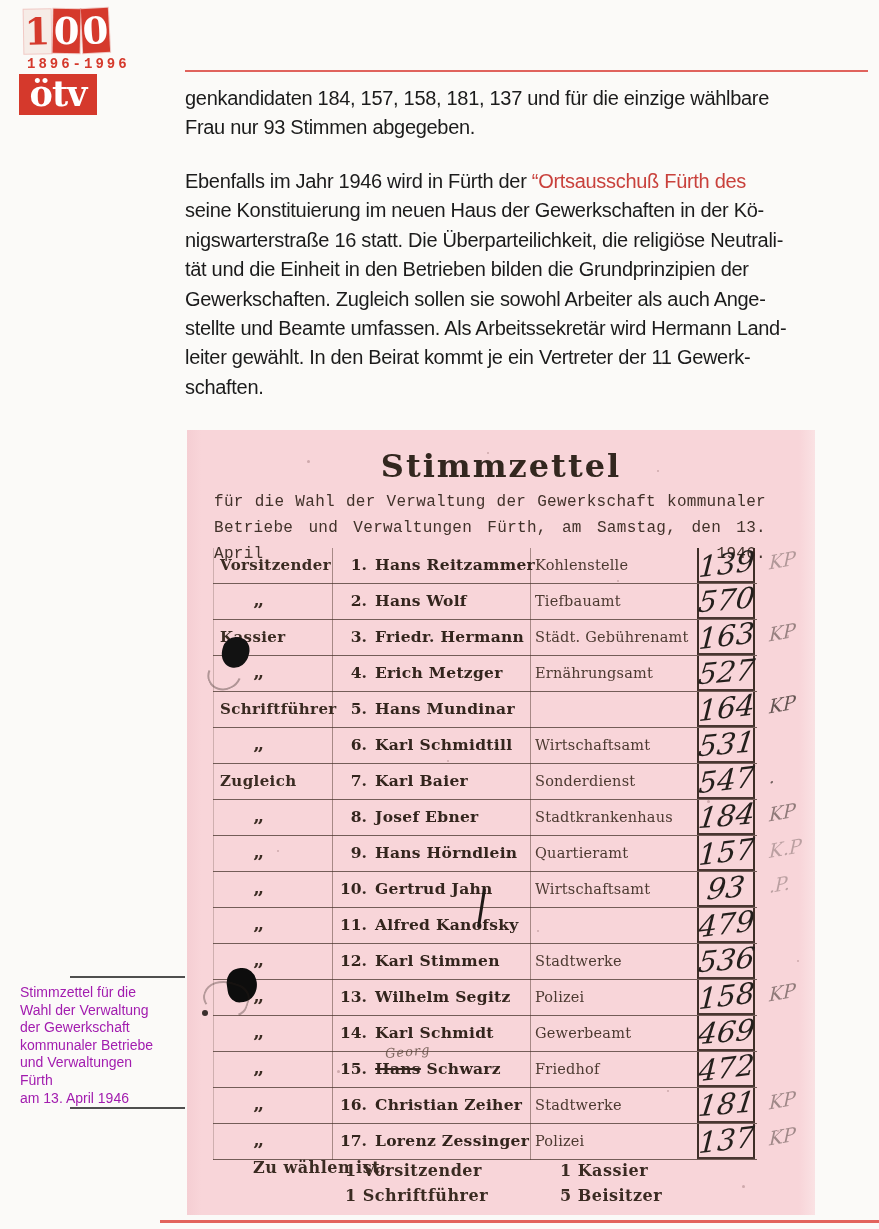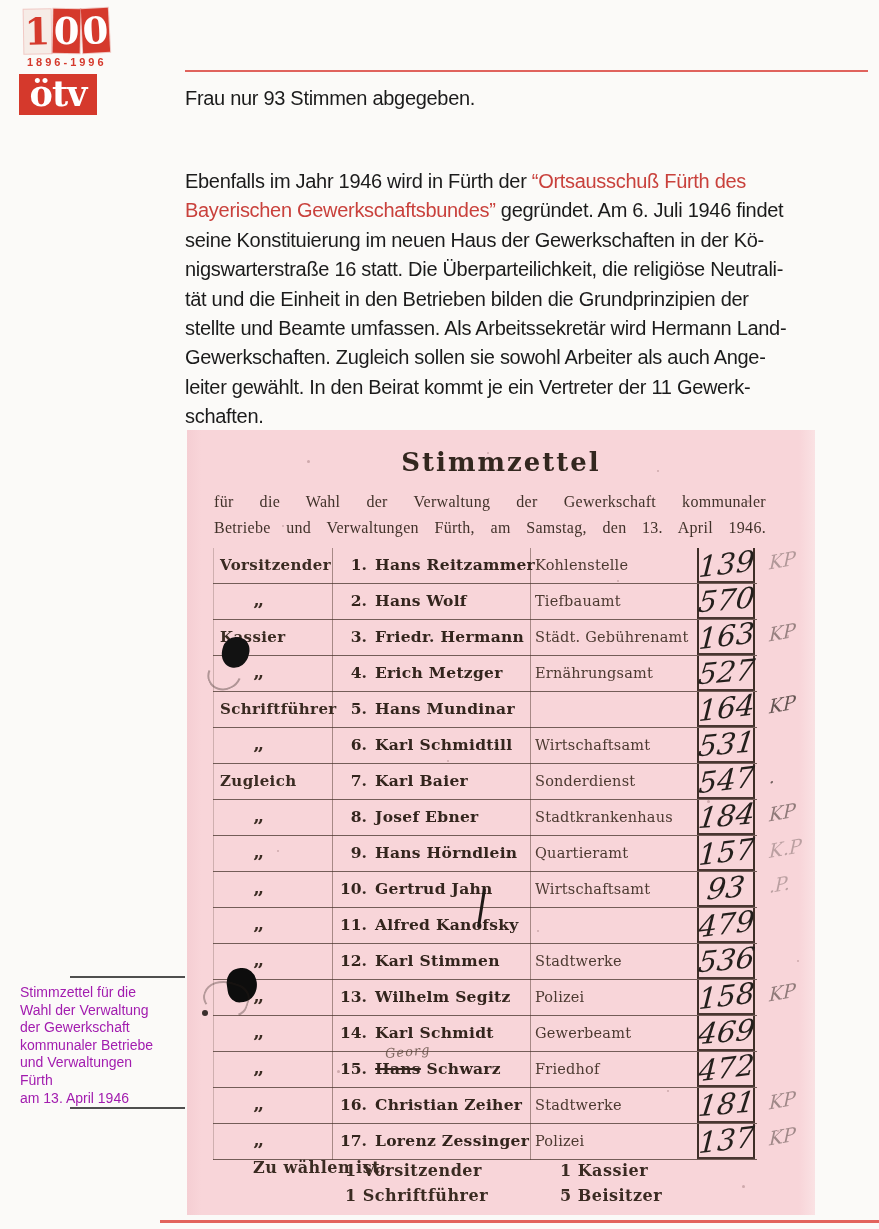--- a/index.html
+++ b/index.html
@@ -12,40 +12,40 @@
   .logo-100 { position:absolute; left:24px; top:9px; display:flex; gap:2px; transform:rotate(-1deg); }
   .logo-100 .blk {
     width:27px; height:44px; background:#d5392c; color:#fff;
     font-family:"DejaVu Serif", serif; font-weight:bold; font-size:37px; line-height:45px;
     text-align:center; box-shadow:0 0 0 1px rgba(213,57,44,0.25);
   }
   .logo-100 .blk.light { background:#f6ece7; color:#d5392c; }
   .logo-100 .blk:nth-child(2){ transform:rotate(2deg); }
   .logo-100 .blk:nth-child(3){ transform:rotate(-2deg); }
   .logo-years { position:absolute; left:27px; top:56px; color:#d5392c;
-    font-size:11px; font-weight:bold; letter-spacing:3px; }
+    font-size:14px; font-weight:bold; letter-spacing:3px;font-family:Liberation Mono, monospace; }
   .logo-otv { position:absolute; left:19px; top:74px; width:78px; height:41px;
     background:#d5392c; color:#fff; font-family:"DejaVu Serif", serif; font-weight:bold;
     font-size:35px; line-height:40px; text-align:center; letter-spacing:-1px; }
   
   .top-rule    { position:absolute; left:185px; top:70px;  width:683px; height:2px; background:#e0635d; }
   .bottom-rule { position:absolute; left:160px; top:1220px; width:719px; height:3px; background:#e2635c; }
   
   .para { position:absolute; left:185px; color:#1b1b1b; font-size:20px; letter-spacing:-0.3px; }
   .para .bline { line-height:29.4px; white-space:nowrap; }
   .para .red { color:#c9413c; }
   #para-0 { top:84px; } #para-1 { top:167px; }
   
   .ballot { position:absolute; left:187px; top:430px; width:628px; height:785px;
     background:linear-gradient(90deg,#f5ced3 0,#f8d5d9 14px,#f8d5d9 calc(100% - 16px),#fae2e4 100%); }
   .ballot-title { position:absolute; top:17px; left:0; width:100%; text-align:center;
-    font-family:"DejaVu Serif", serif; font-weight:bold; font-size:26px;
+    font-family:"DejaVu Serif", serif; font-weight:bold; font-size:32px;
     letter-spacing:2px; color:#33271f; }
   .ballot-sub { position:absolute; left:27px; top:59px; width:552px;
-    font-family:Liberation Serif, serif; font-size:16px; color:#41322a; }
+    font-family:Liberation Mono, monospace; font-size:16px; color:#41322a; }
   .ballot-sub .jline { line-height:26px; text-align:justify; text-align-last:justify; letter-spacing:0.3px; }
   
   .btable { position:absolute; left:26px; top:118px; width:544px; }
   .trow { position:relative; height:35px; border-bottom:1px solid rgba(72,52,44,0.75); }
   .trow:first-child { border-top:2px solid rgba(60,42,36,0.85); }
   .vdiv { position:absolute; top:0; height:100%; width:1px; background:rgba(85,62,52,0.5); }
   .cell-role { position:absolute; left:7px; top:0; width:105px; line-height:34px;
     font-family:"DejaVu Serif", serif; font-weight:bold; font-size:15px;
     color:#3a2b22; letter-spacing:0.4px; white-space:nowrap; }
   .cell-role.ditto { left:6px; width:80px; text-align:center; font-size:19px; line-height:30px; }
@@ -114,30 +114,30 @@
       <span class="blk">0</span>
       <span class="blk">0</span>
     </div>
   <div class="logo-years">1896-1996</div>
   <div class="logo-otv">ötv</div>
 
   <div class="top-rule"></div>
   <div class="bottom-rule"></div>
 
   <div class="para" id="para-0">
+      <div class="bline"><span>genkandidaten 184, 157, 158, 181, 137 und für die einzige wählbare</span></div>
       <div class="bline"><span>Frau nur 93 Stimmen abgegeben.</span></div>
     </div>
   <div class="para" id="para-1">
       <div class="bline"><span>Ebenfalls im Jahr 1946 wird in Fürth der </span><span class="red">“Ortsausschuß Fürth des</span></div>
-      <div class="bline"><span class="red">Bayerischen Gewerkschaftsbundes”</span><span> gegründet. Am 6. Juli 1946 findet</span></div>
       <div class="bline"><span>seine Konstituierung im neuen Haus der Gewerkschaften in der Kö-</span></div>
       <div class="bline"><span>nigswarterstraße 16 statt. Die Überparteilichkeit, die religiöse Neutrali-</span></div>
       <div class="bline"><span>tät und die Einheit in den Betrieben bilden die Grundprinzipien der</span></div>
+      <div class="bline"><span>Gewerkschaften. Zugleich sollen sie sowohl Arbeiter als auch Ange-</span></div>
       <div class="bline"><span>stellte und Beamte umfassen. Als Arbeitssekretär wird Hermann Land-</span></div>
-      <div class="bline"><span>Gewerkschaften. Zugleich sollen sie sowohl Arbeiter als auch Ange-</span></div>
       <div class="bline"><span>leiter gewählt. In den Beirat kommt je ein Vertreter der 11 Gewerk-</span></div>
       <div class="bline"><span>schaften.</span></div>
     </div>
 
   <div class="ballot">
     <div class="ballot-title">Stimmzettel</div>
     <div class="ballot-sub" id="ballot-sub">
         <div class="jline">für die Wahl der Verwaltung der Gewerkschaft kommunaler</div>
         <div class="jline">Betriebe und Verwaltungen Fürth, am Samstag, den 13. April 1946.</div>
       </div>

